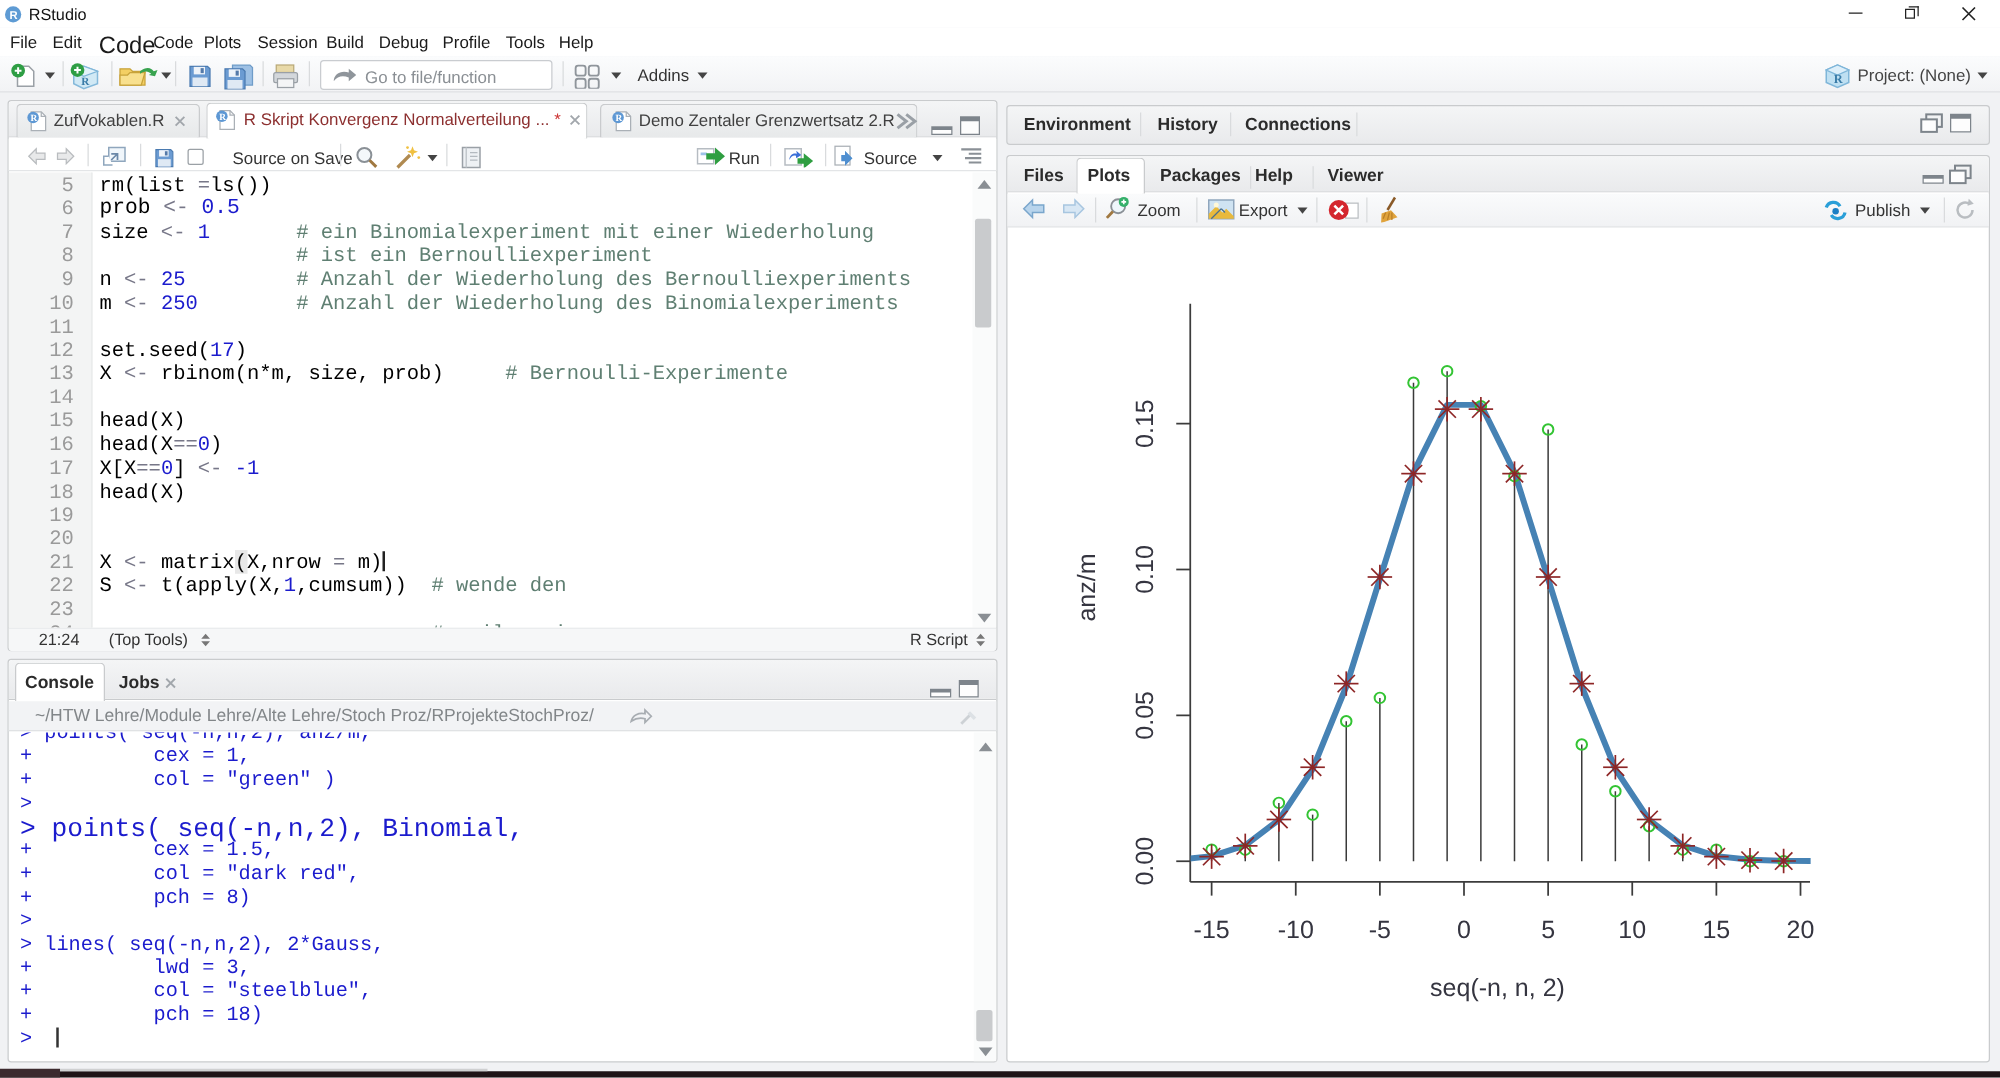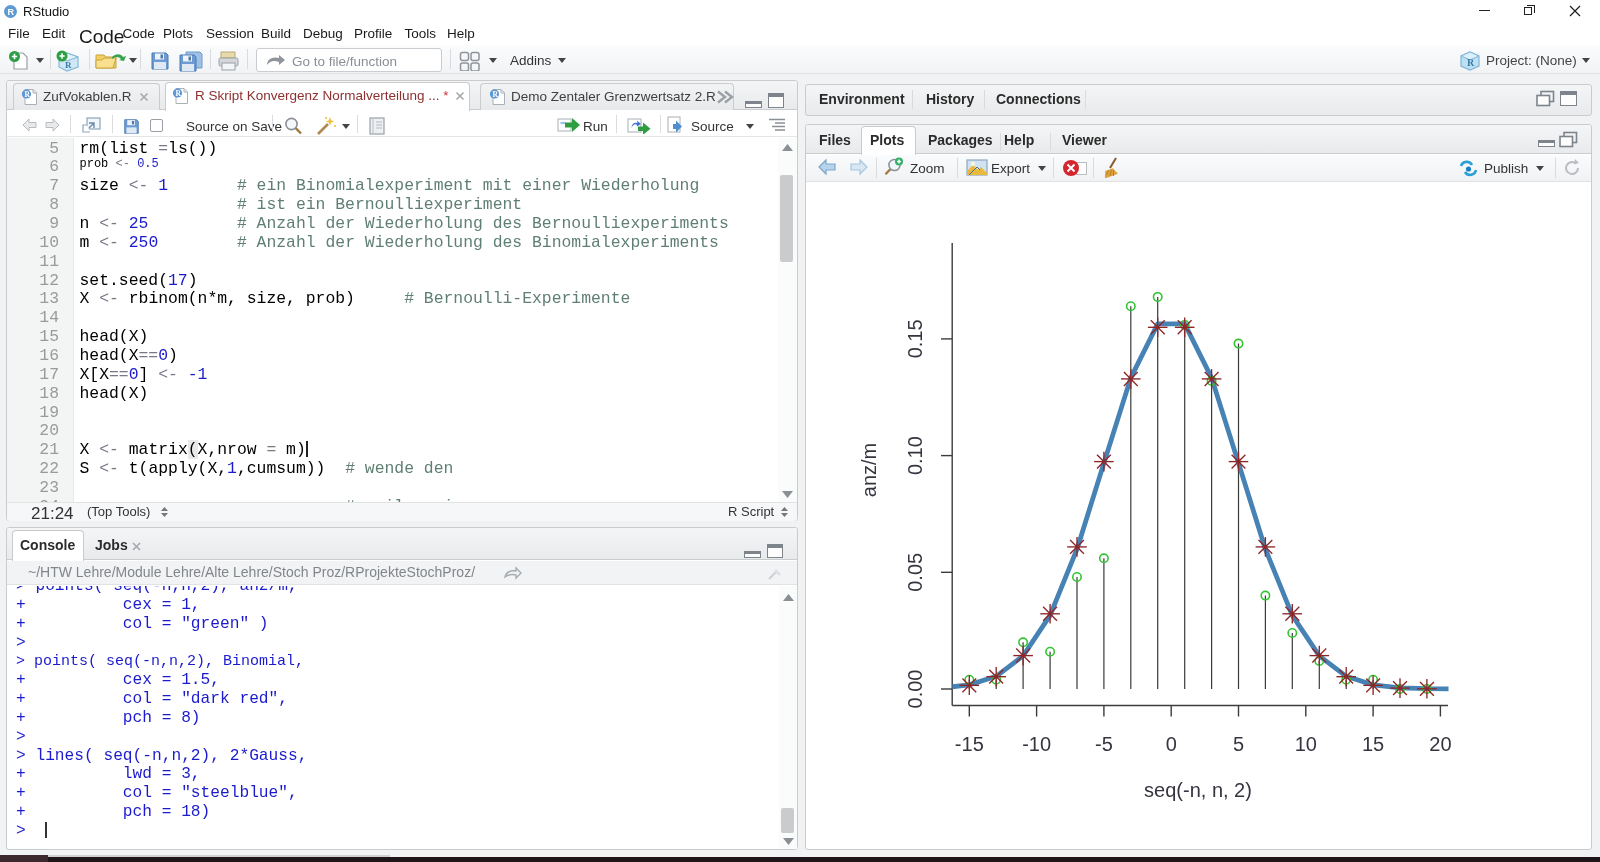--- a/index.html
+++ b/index.html
@@ -202,21 +202,21 @@
 <div class="abs" style="left:691px;top:119px;font-size:13.5px;color:#333">Source</div>
 <div class="abs caret" style="left:746px;top:124px"></div>
 <svg class="abs" style="left:767px;top:118px" width="20" height="15">
 <path d="M2 1.5 h16 M8 5 h10 M5 8.5 h13 M8 12 h10" stroke="#8a9096" stroke-width="1.7"></path>
 </svg>
 <div class="abs" style="left:7px;top:138px;width:67px;height:364px;background:#f3f4f4;border-right:1px solid #e8e9e9"></div>
 <div class="abs" style="left:7px;top:138px;width:771px;height:364px;overflow:hidden">
 <div class="ln mono" style="top:0.6px;font-size:16.4px">5</div>
 <div class="mono abs" style="left:72.5px;top:0.6px;font-size:16.4px;color:#000">rm(list <span class="o">=</span>ls())</div>
 <div class="ln mono" style="top:19.4px;font-size:16.4px">6</div>
-<div class="mono abs" style="left:72.5px;top:19.4px;font-size:12px;color:#000">prob <span class="o">&lt;-</span> <span class="k">0.5</span></div>
+<div class="mono abs" style="left:72.5px;top:19.4px;font-size:17px;color:#000">prob <span class="o">&lt;-</span> <span class="k">0.5</span></div>
 <div class="ln mono" style="top:38.3px;font-size:16.4px">7</div>
 <div class="mono abs" style="left:72.5px;top:38.3px;font-size:16.4px;color:#000">size <span class="o">&lt;-</span> <span class="k">1</span>       <span class="c"># ein Binomialexperiment mit einer Wiederholung</span></div>
 <div class="ln mono" style="top:57.1px;font-size:16.4px">8</div>
 <div class="mono abs" style="left:72.5px;top:57.1px;font-size:16.4px;color:#000">                <span class="c"># ist ein Bernoulliexperiment</span></div>
 <div class="ln mono" style="top:76.0px;font-size:16.4px">9</div>
 <div class="mono abs" style="left:72.5px;top:76.0px;font-size:16.4px;color:#000">n <span class="o">&lt;-</span> <span class="k">25</span>         <span class="c"># Anzahl der Wiederholung des Bernoulliexperiments</span></div>
 <div class="ln mono" style="top:94.8px;font-size:16.4px">10</div>
 <div class="mono abs" style="left:72.5px;top:94.8px;font-size:16.4px;color:#000">m <span class="o">&lt;-</span> <span class="k">250</span>        <span class="c"># Anzahl der Wiederholung des Binomialexperiments</span></div>
 <div class="ln mono" style="top:113.7px;font-size:16.4px">11</div>
 <div class="mono abs" style="left:72.5px;top:113.7px;font-size:16.4px;color:#000"></div>
@@ -248,21 +248,21 @@
 </div>
 <div class="abs" style="left:778px;top:138px;width:19px;height:364px;background:#fafbfb"></div>
 <svg class="abs" style="left:781px;top:142px" width="13" height="11">
     <path d="M6.5 2 L12 9 L1 9 Z" fill="#8a8f94"></path>
   </svg>
 <div class="abs" style="left:780px;top:175px;width:13px;height:87px;background:#c9cbcd;border-radius:2px"></div>
 <svg class="abs" style="left:781px;top:489px" width="13" height="11">
     <path d="M1 2 L12 2 L6.5 9 Z" fill="#8a8f94"></path>
   </svg>
 <div class="abs" style="left:7px;top:502px;width:790px;height:18.5px;background:#f6f7f8;border-top:1px solid #e0e2e4;border-radius:0 0 3px 3px"></div>
-<div class="abs" style="left:31px;top:504px;font-size:17px;color:#333">21:24</div>
+<div class="abs" style="left:31px;top:504px;font-size:13px;color:#333">21:24</div>
 <div class="abs" style="left:87px;top:504px;font-size:13px;color:#333">(Top Tools)</div>
 <svg class="abs" style="left:160px;top:506px" width="9" height="12">
     <path d="M4.5 1 L8 5 L1 5 Z M4.5 11 L1 7 L8 7 Z" fill="#777"></path>
   </svg>
 <div class="abs" style="left:728px;top:504px;font-size:13px;color:#333">R Script</div>
 <svg class="abs" style="left:780px;top:506px" width="9" height="12">
     <path d="M4.5 1 L8 5 L1 5 Z M4.5 11 L1 7 L8 7 Z" fill="#777"></path>
   </svg>
 <div class="abs" style="left:6px;top:527px;width:792px;height:323px;background:#fff;border:1px solid #c9cbcd;border-radius:3px"></div>
 <div class="abs" style="left:7px;top:528px;width:790px;height:32px;background:linear-gradient(#f4f5f6,#e9eaec);border-bottom:1px solid #c9cbcd;border-radius:3px 3px 0 0"></div>
@@ -281,21 +281,21 @@
   </svg>
 <svg class="abs" style="left:766px;top:566px" width="18" height="16">
     <line x1="3" y1="13" x2="11" y2="5" stroke="#cdd1d5" stroke-width="2.2"></line>
     <path d="M10 3 l5 5 -2 2 -5 -5 z" fill="#dde1e5"></path>
   </svg>
 <div class="abs" style="left:7px;top:586px;width:771px;height:263px;overflow:hidden">
 <div class="mono abs" style="left:9px;top:-8.7px;font-size:16.2px;color:#1b1bcd">&gt; points( seq(-n,n,2), anz/m,</div>
 <div class="mono abs" style="left:9px;top:10.1px;font-size:16.2px;color:#1b1bcd">+          cex = 1,</div>
 <div class="mono abs" style="left:9px;top:28.9px;font-size:16.2px;color:#1b1bcd">+          col = "green" )</div>
 <div class="mono abs" style="left:9px;top:47.7px;font-size:16.2px;color:#1b1bcd">&gt;</div>
-<div class="mono abs" style="left:9px;top:66.5px;font-size:15px;color:#1b1bcd">&gt; points( seq(-n,n,2), Binomial,</div>
+<div class="mono abs" style="left:9px;top:66.5px;font-size:21px;color:#1b1bcd">&gt; points( seq(-n,n,2), Binomial,</div>
 <div class="mono abs" style="left:9px;top:85.3px;font-size:16.2px;color:#1b1bcd">+          cex = 1.5,</div>
 <div class="mono abs" style="left:9px;top:104.1px;font-size:16.2px;color:#1b1bcd">+          col = "dark red",</div>
 <div class="mono abs" style="left:9px;top:122.9px;font-size:16.2px;color:#1b1bcd">+          pch = 8)</div>
 <div class="mono abs" style="left:9px;top:141.7px;font-size:16.2px;color:#1b1bcd">&gt;</div>
 <div class="mono abs" style="left:9px;top:160.5px;font-size:16.2px;color:#1b1bcd">&gt; lines( seq(-n,n,2), 2*Gauss,</div>
 <div class="mono abs" style="left:9px;top:179.3px;font-size:16.2px;color:#1b1bcd">+          lwd = 3,</div>
 <div class="mono abs" style="left:9px;top:198.1px;font-size:16.2px;color:#1b1bcd">+          col = "steelblue",</div>
 <div class="mono abs" style="left:9px;top:216.9px;font-size:16.2px;color:#1b1bcd">+          pch = 18)</div>
 <div class="mono abs" style="left:9px;top:235.7px;font-size:16.2px;color:#1b1bcd">&gt;  <span style="display:inline-block;width:2px;height:16px;background:#333;vertical-align:-3px"></span></div>
 </div>

